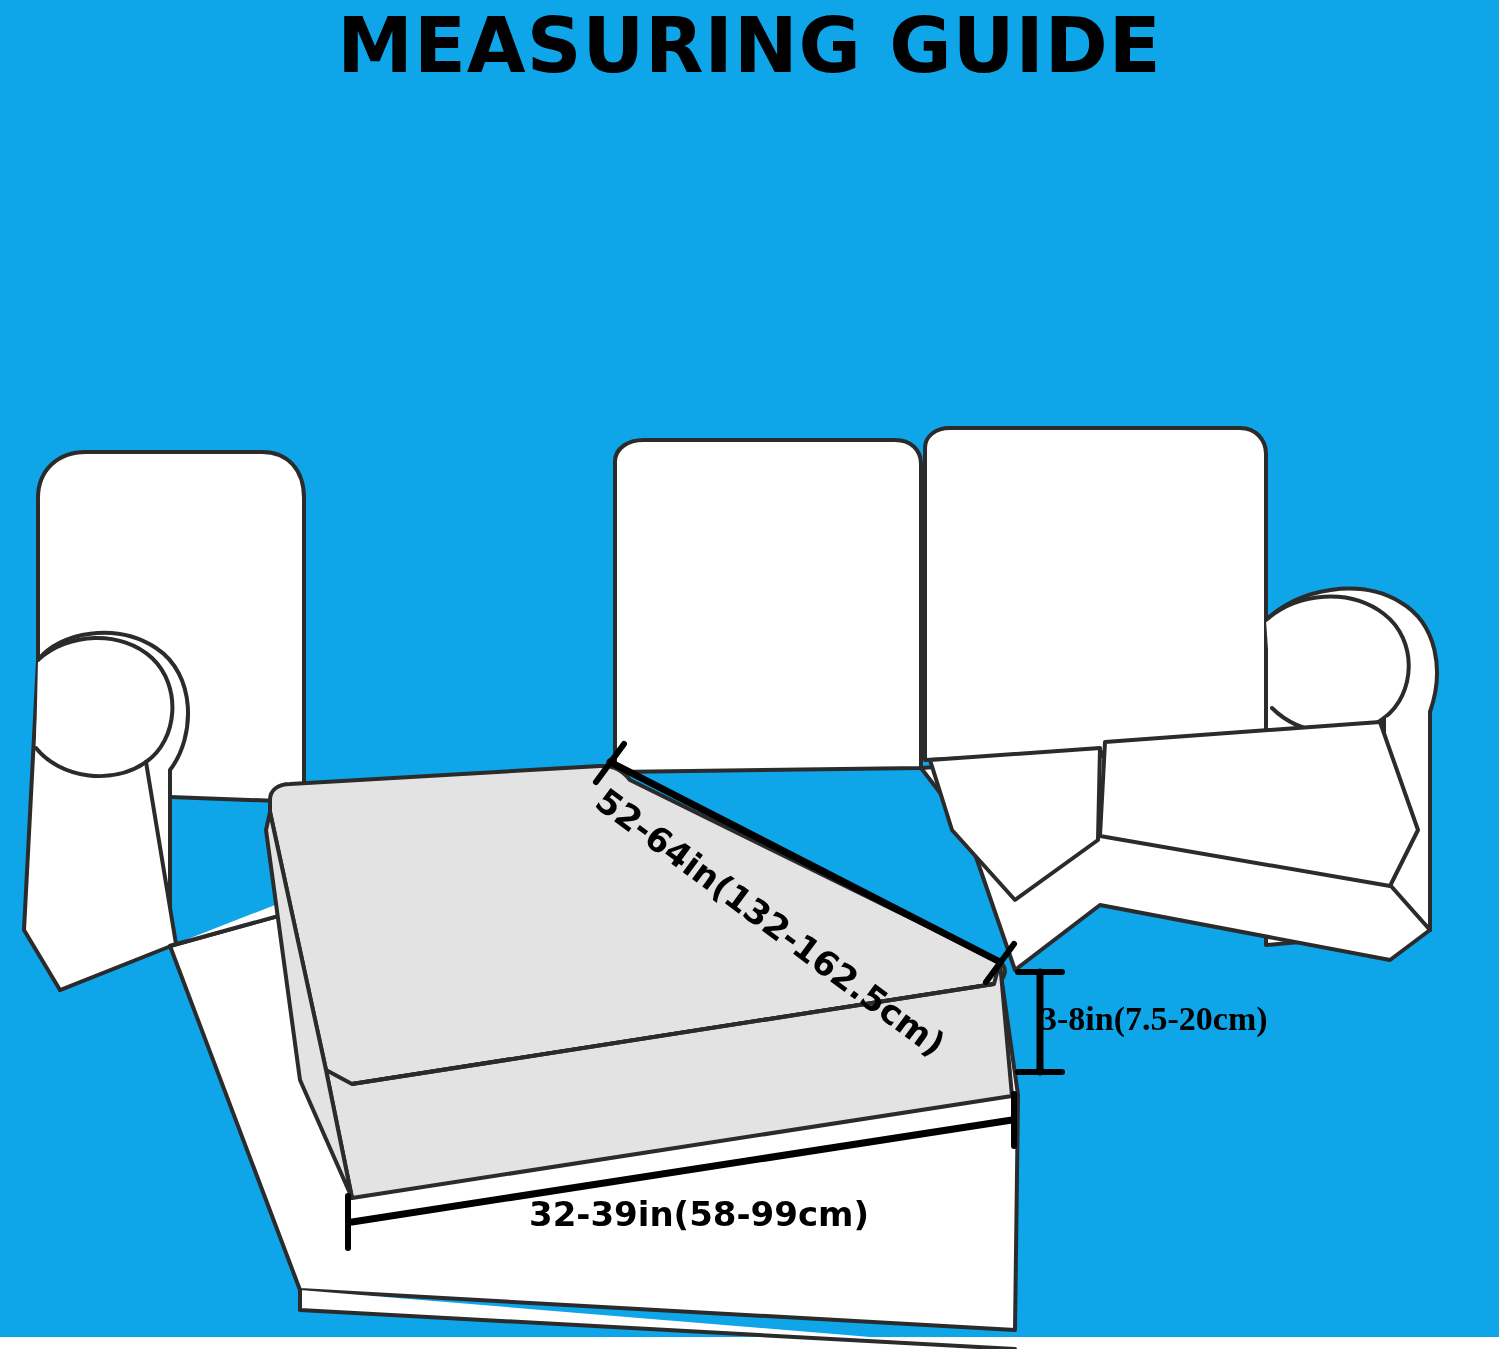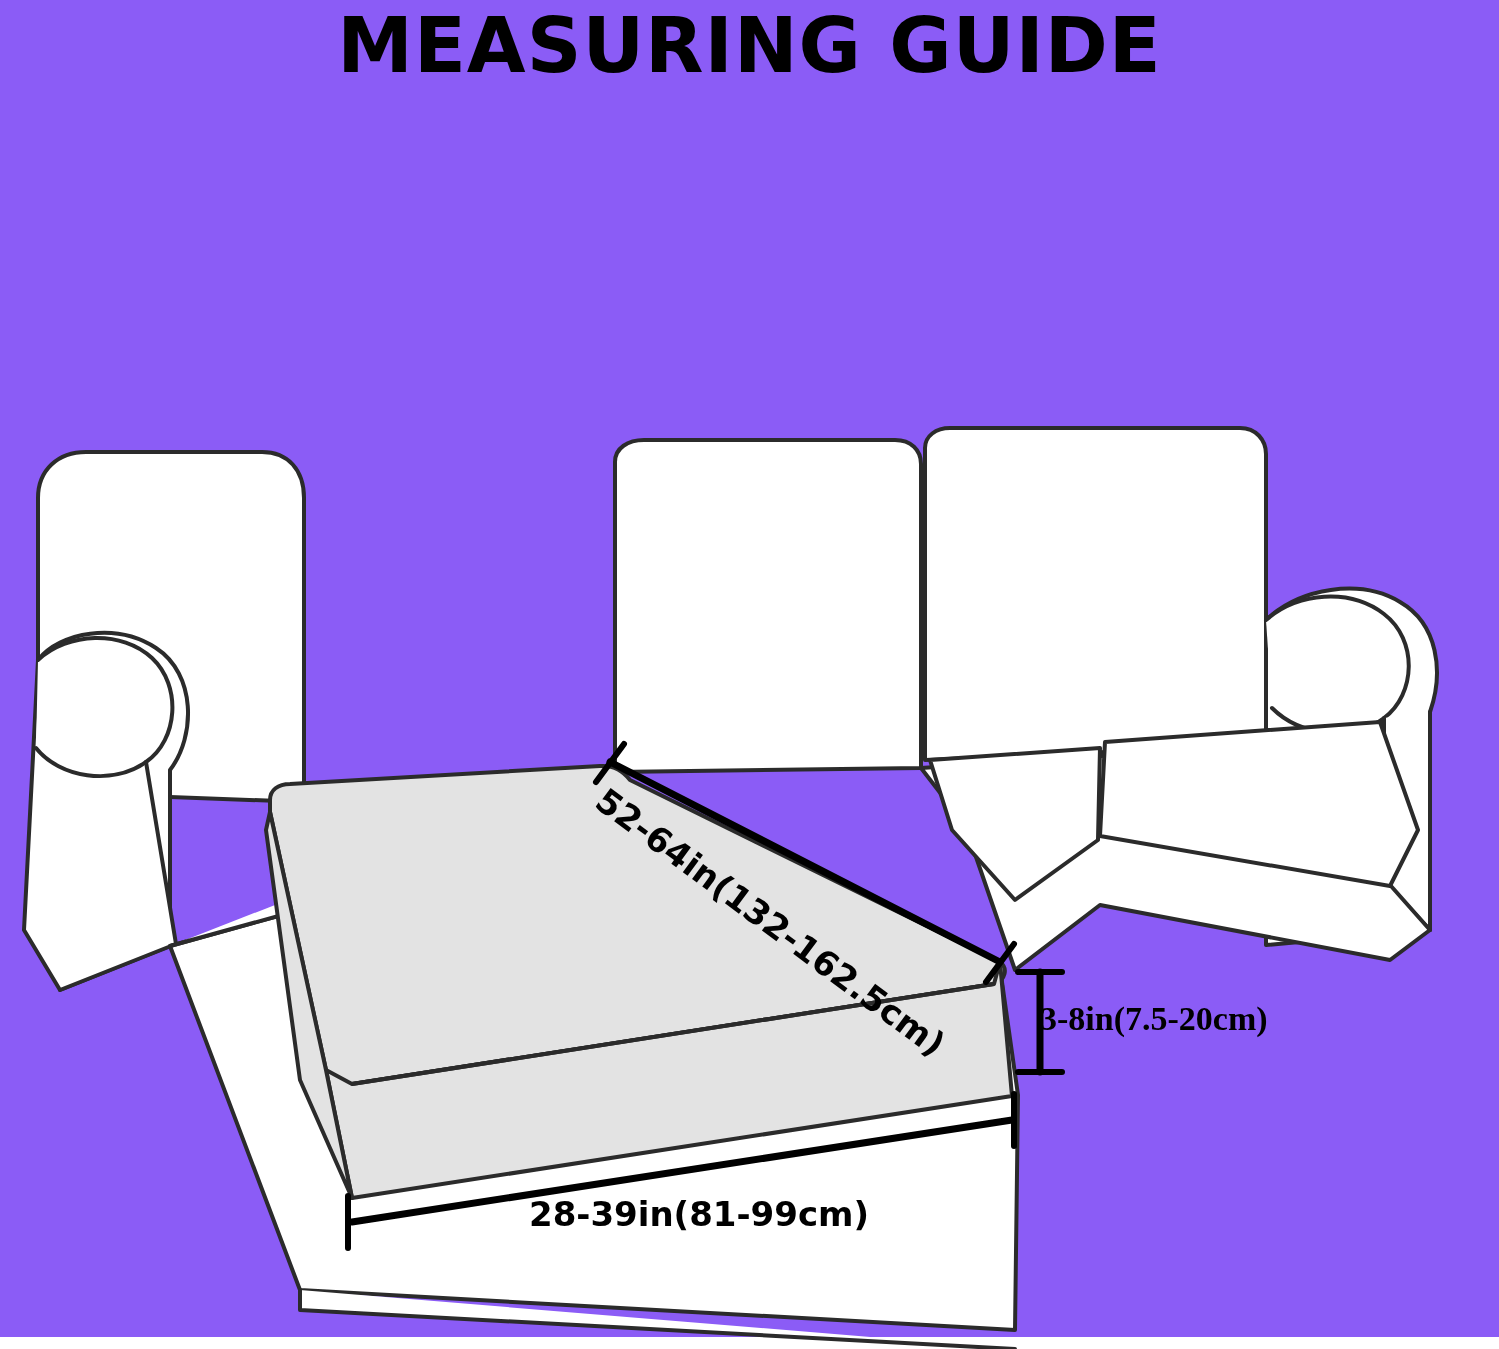--- a/index.html
+++ b/index.html
@@ -12,21 +12,21 @@
     height: 1349px;
     font-family: "Liberation Sans", sans-serif;
     color: #000000;
     overflow: hidden;
     position: relative;
   }
   #page {
     position: relative;
     width: 1499px;
     height: 1337px;
-    background: #8b5cf6;
+    background: #0ea5e9;
   }
   #title {
     position: absolute;
     left: 0;
     top: 2px;
     width: 1499px;
     text-align: center;
     font-family: "DejaVu Sans", sans-serif;
     font-weight: 700;
     font-size: 76px;
@@ -128,15 +128,15 @@
     <g stroke="#000000" stroke-width="7" fill="none" stroke-linecap="round">
       <line x1="352" y1="1222" x2="1012" y2="1120"></line>
       <line x1="348" y1="1196" x2="348" y2="1248" stroke-width="6"></line>
       <line x1="1014" y1="1094" x2="1014" y2="1146" stroke-width="6"></line>
     </g>
 
   </svg>
 
   <div class="dim-label" id="label-length">52-64in(132-162.5cm)</div>
   <div class="dim-label" id="label-depth">3-8in(7.5-20cm)</div>
-  <div class="dim-label" id="label-width">28-39in(81-99cm)</div>
+  <div class="dim-label" id="label-width">32-39in(58-99cm)</div>
 
 </div>
 
 </body></html>

